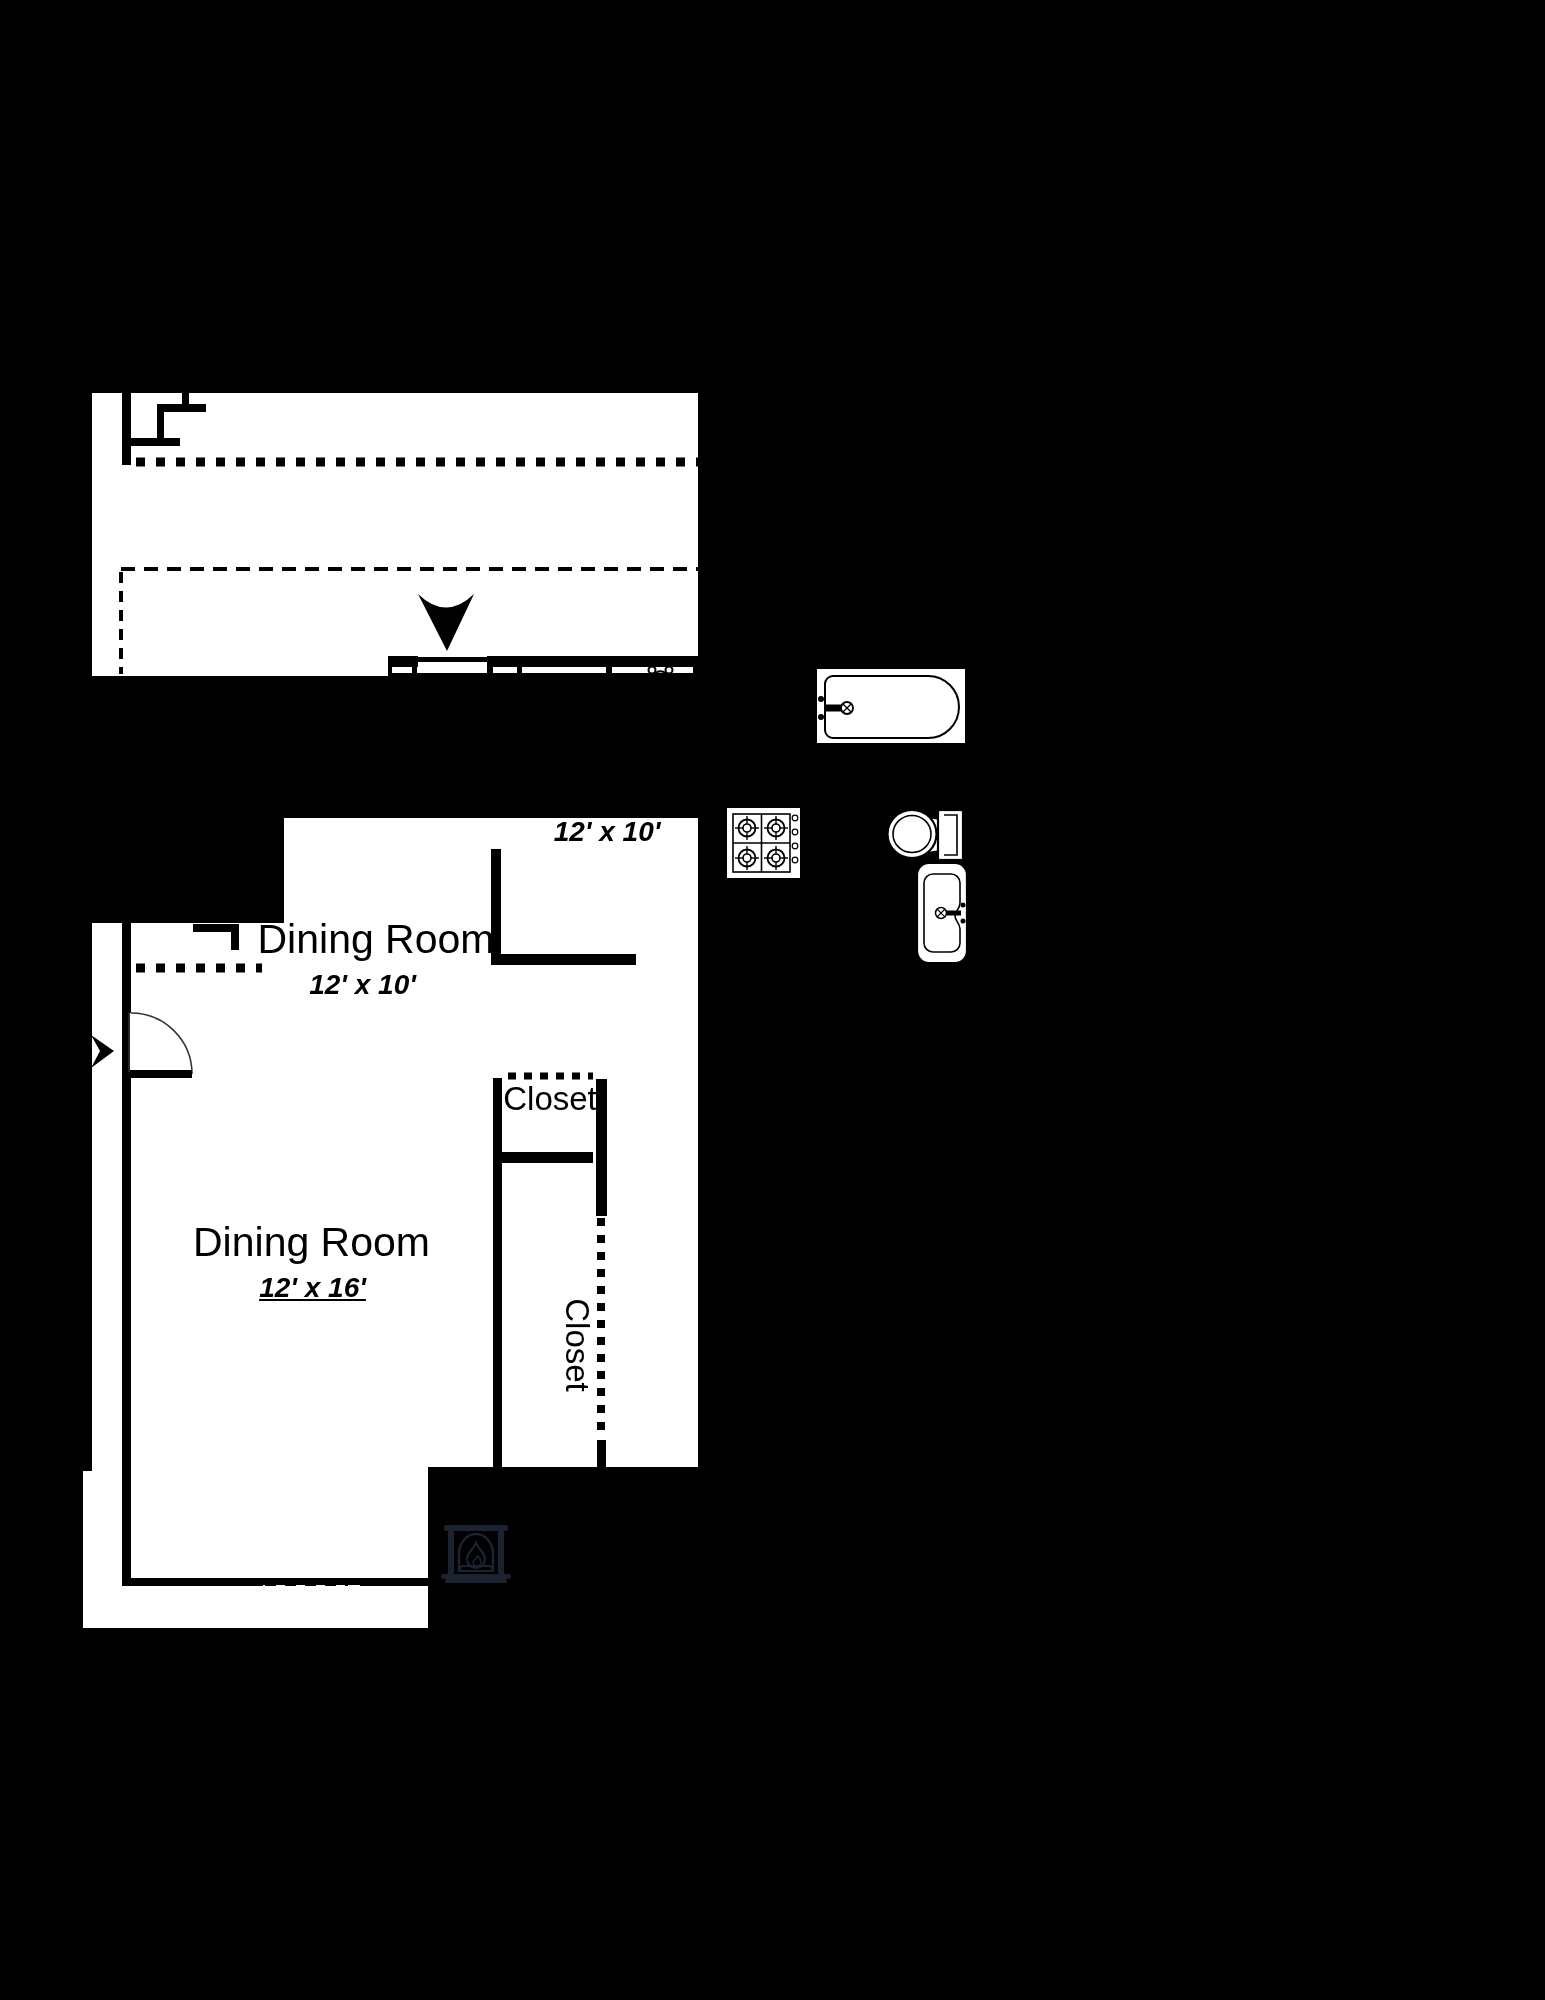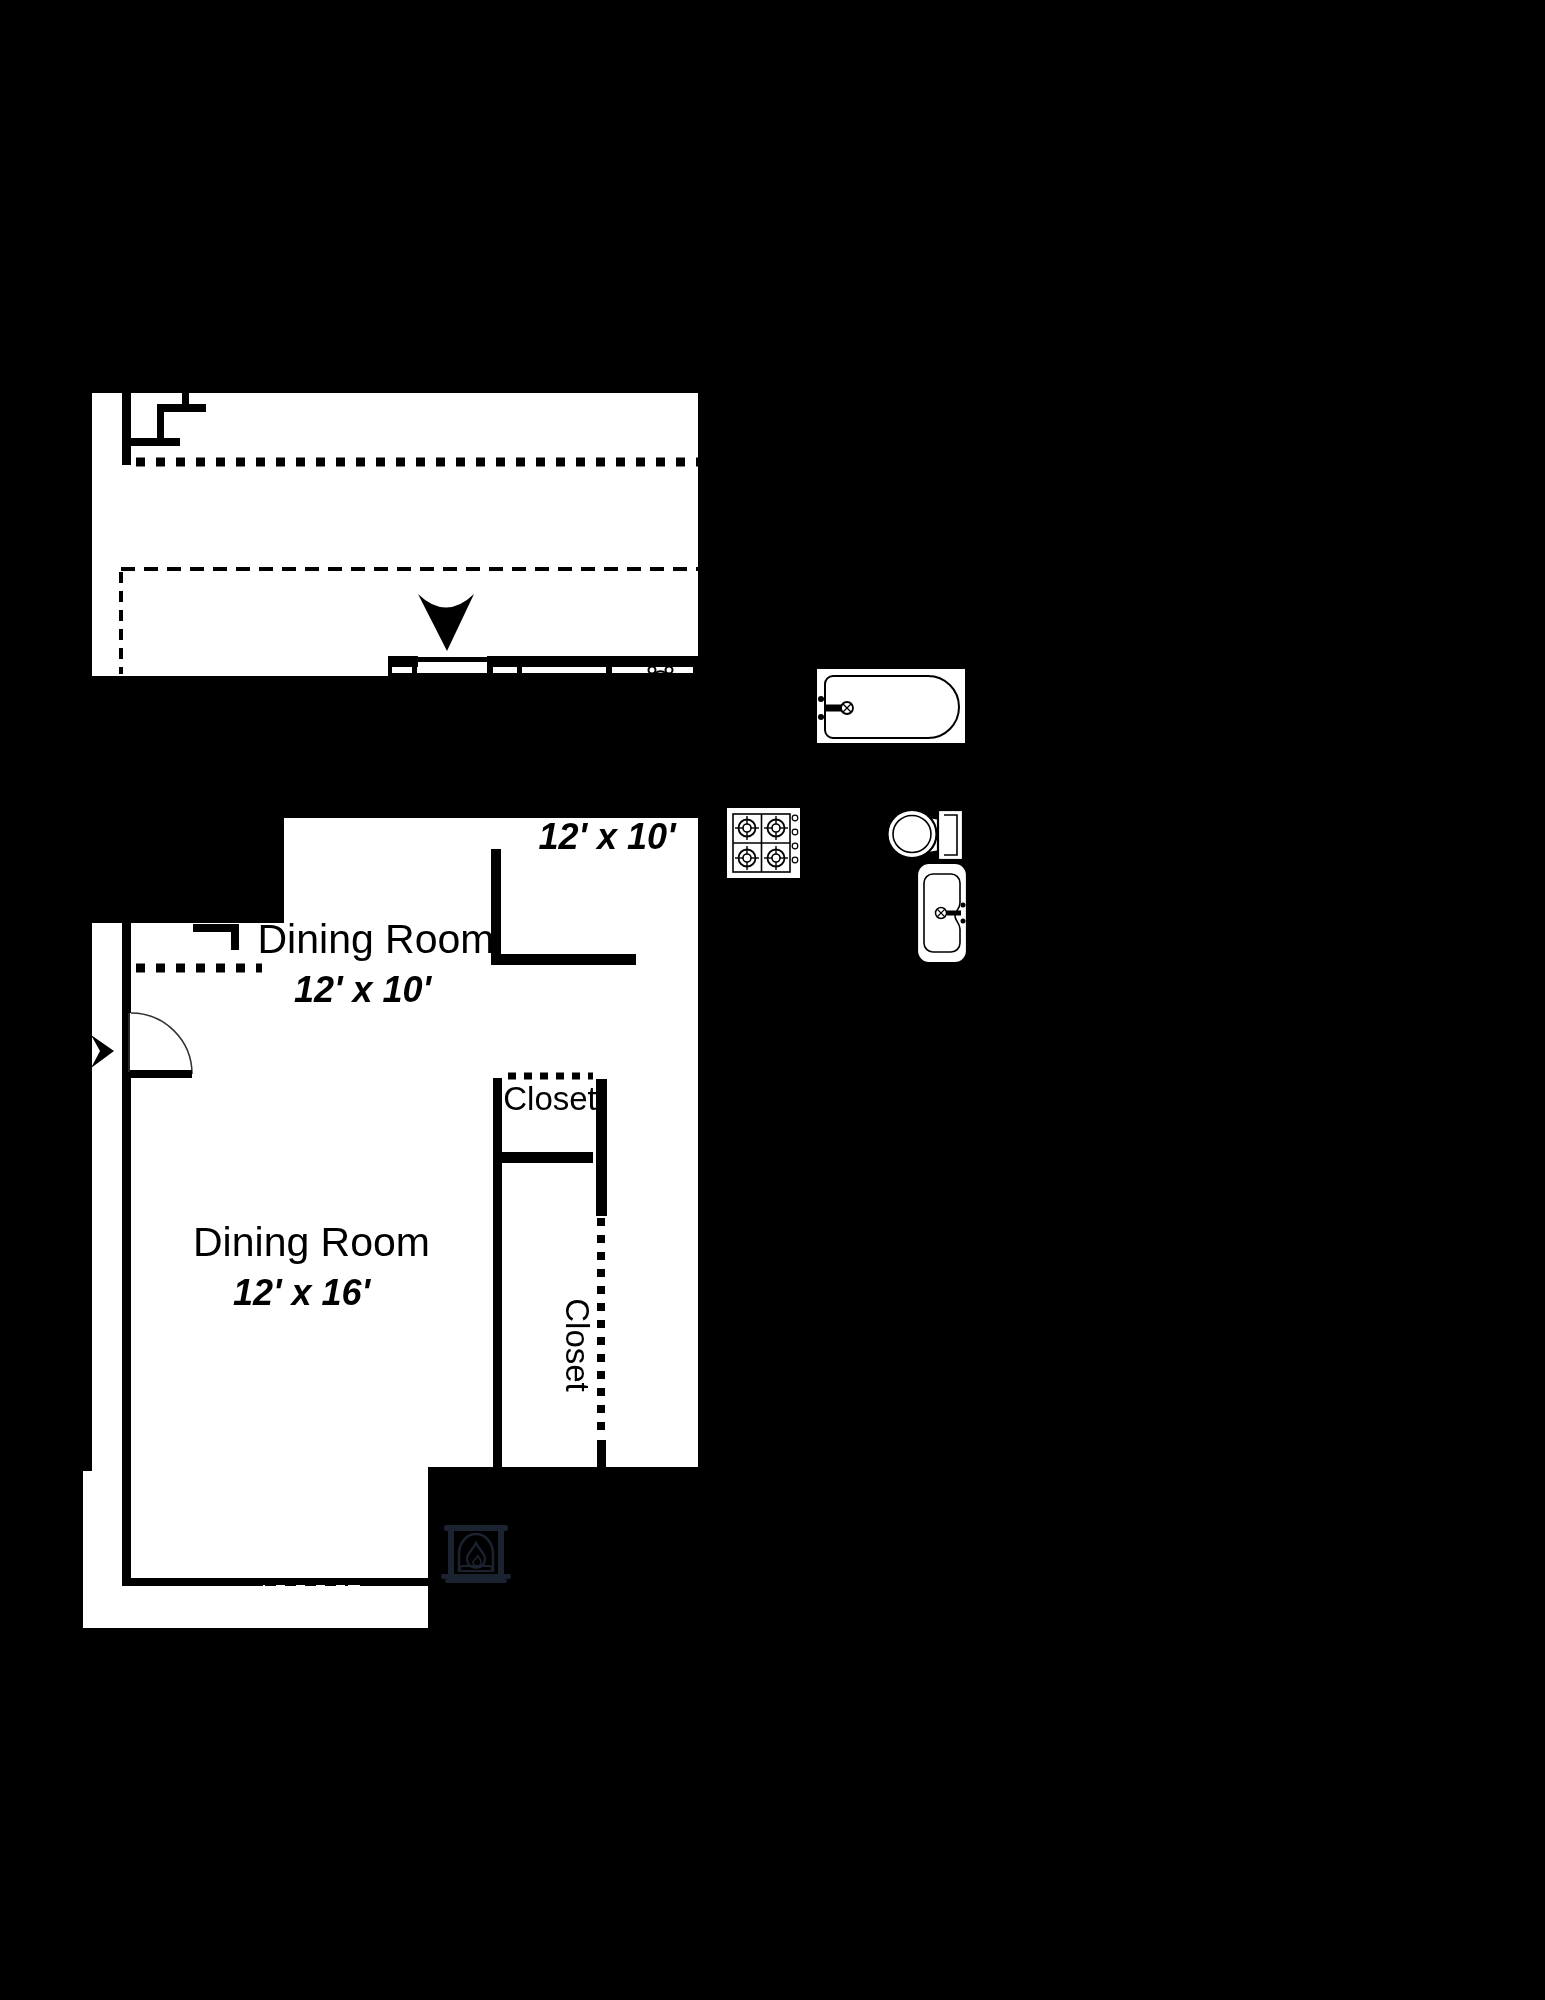--- a/index.html
+++ b/index.html
@@ -11,21 +11,21 @@
     font-family:"Liberation Sans", sans-serif;
   }
   .stage svg{position:absolute;left:0;top:0;}
   .label{
     position:absolute;
     color:#000;
     text-align:center;
     white-space:nowrap;
   }
   .room-name{font-size:41px;font-weight:400;letter-spacing:0px;}
-  .room-dims{font-size:36px;font-weight:700;font-style:italic;}
+  .room-dims{font-size:28px;font-weight:700;font-style:italic;}
   .closet-name{font-size:33px;font-weight:400;}
   .rot90{transform:rotate(90deg);transform-origin:center center;}
 </style>
 </head>
 <body>
 
 <div class="stage">
 
 <svg width="1545" height="2000" viewBox="0 0 1545 2000">
 
@@ -200,17 +200,17 @@
 <div class="label room-dims" style="left:522px;top:816px;width:170px;">12' x 10'</div>
 
 <div class="label room-name" style="left:256px;top:916px;width:240px;">Dining Room</div>
 
 <div class="label room-dims" style="left:275px;top:969px;width:175px;">12' x 10'</div>
 
 <div class="label closet-name" style="left:502px;top:1080px;width:96px;">Closet</div>
 
 <div class="label room-name" style="left:193px;top:1219px;width:232px;">Dining Room</div>
 
-<div class="label room-dims" style="left:214px;top:1272px;width:175px;">12' x 16'</div>
+<div class="label room-dims" style="left:225px;top:1272px;width:175px;text-decoration:underline;">12' x 16'</div>
 
 <div class="label closet-name rot90" style="left:522px;top:1326px;width:110px;height:38px;line-height:38px;">Closet</div>
 
 </div>
 
 </body></html>

